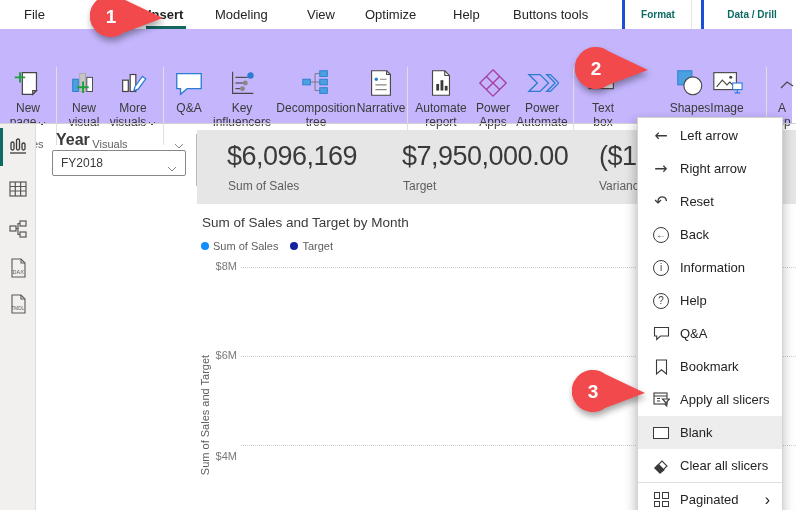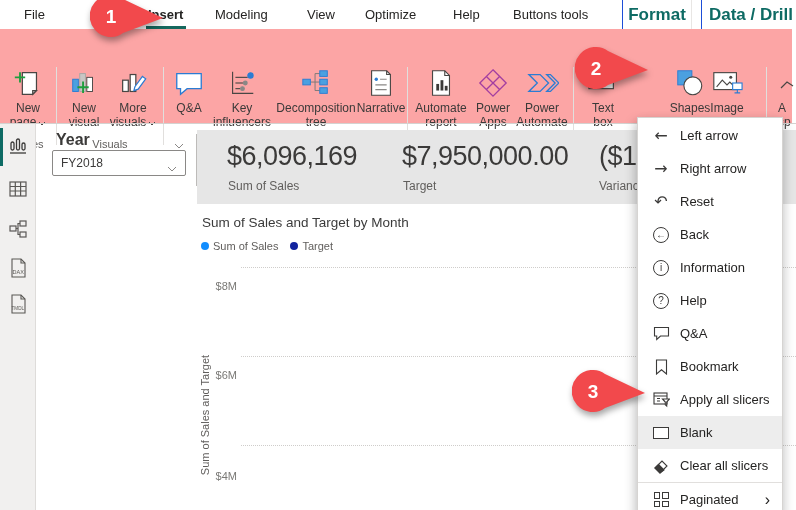--- a/index.html
+++ b/index.html
@@ -4,25 +4,25 @@
 <style>
   * { margin:0; padding:0; box-sizing:border-box; }
   body { font-family:"Liberation Sans","DejaVu Sans",sans-serif; background:#fff; }
   #screen { position:relative; width:796px; height:510px; background:#fff; overflow:hidden; cursor:default; }
 
   
   .tabbar { position:absolute; left:0; top:0; width:796px; height:29px; background:#fff; }
   .tab { position:absolute; top:7px; font-size:13px; color:#252423; white-space:nowrap; }
   .tab.active { font-weight:bold; }
   .tab-underline { position:absolute; left:146px; top:26px; width:40px; height:3px; background:#15685e; }
-  .ctx-chip { position:absolute; top:0; height:29px; background:#fff; border-left:1px solid #1d4ed8; border-right:1px solid #e8e6e4;
-              display:flex; align-items:center; justify-content:center; font-size:17px; font-weight:bold; color:#0e6b64; }
-
-  
-  .ribbon { position:absolute; left:0; top:29px; width:792px; height:95px; background:#fca5a5; }
+  .ctx-chip { position:absolute; top:0; height:29px; background:#fff; border-left:3px solid #1d4ed8; border-right:1px solid #e8e6e4;
+              display:flex; align-items:center; justify-content:center; font-size:10px; font-weight:bold; color:#0e6b64; }
+
+  
+  .ribbon { position:absolute; left:0; top:29px; width:792px; height:95px; background:#c4b5fd; }
   .ribbon-border { position:absolute; left:0; top:123px; width:796px; height:1px; background:#d4d2d0; }
   .rcell { position:absolute; top:36px; height:77px; display:flex; flex-direction:column; align-items:center; }
   .rcell.hl { background:#dadada; }
   .ric { height:36px; display:flex; align-items:center; justify-content:center; }
   .rl { font-size:12px; line-height:14px; color:#3b3a39; white-space:nowrap; text-align:center; }
   .chev { display:inline-block; margin-left:2px; }
   .vdiv { position:absolute; top:38px; width:1px; height:78px; background:#e1dfdd; }
   .grplabel { position:absolute; top:109px; font-size:11px; color:#605e5c; text-align:center; white-space:nowrap; }
   .sliver { overflow:hidden; }
 
@@ -44,21 +44,21 @@
   .kpi-value { position:absolute; font-size:27px; color:#3b3a39; letter-spacing:-0.5px; white-space:nowrap; }
   .kpi-label { position:absolute; font-size:12px; color:#605e5c; white-space:nowrap; }
 
   
   .chart-title { position:absolute; left:202px; top:215px; font-size:13.5px; color:#3b3b3b; }
   .legend { position:absolute; left:201px; top:240px; display:flex; gap:12px; align-items:center; }
   .legend-item { display:flex; align-items:center; gap:4px; }
   .legend-dot { width:8px; height:8px; border-radius:50%; }
   .legend-lab { font-size:11px; color:#605e5c; }
   .gridline { position:absolute; left:241px; width:555px; height:0; border-top:1px dotted #cfcdcb; }
-  .tick { position:absolute; left:203px; width:34px; font-size:11px; color:#7a7976; text-align:right;margin-top:20px; }
+  .tick { position:absolute; left:203px; width:34px; font-size:11px; color:#7a7976; text-align:right; }
   .y-title { position:absolute; left:199px; top:508px; width:186px; transform:rotate(-90deg); transform-origin:0 0;
              font-size:11px; color:#605e5c; text-align:center; }
 
   
   .menu { position:absolute; left:637px; top:117px; width:146px; height:400px; background:#fff; border:1px solid #d6d4d2;
           box-shadow:-3px 4px 10px rgba(0,0,0,.18), 3px 4px 10px rgba(0,0,0,.12); z-index:50; padding-top:1px; }
   .menu-item { display:flex; align-items:center; height:33px; }
   .menu-item.hl { background:#ededed; }
   .mi { width:20px; margin-left:13px; margin-right:9px; display:flex; align-items:center; justify-content:center;
         font-size:16px; color:#3b3a39; font-family:"DejaVu Sans","Liberation Sans",sans-serif; }

